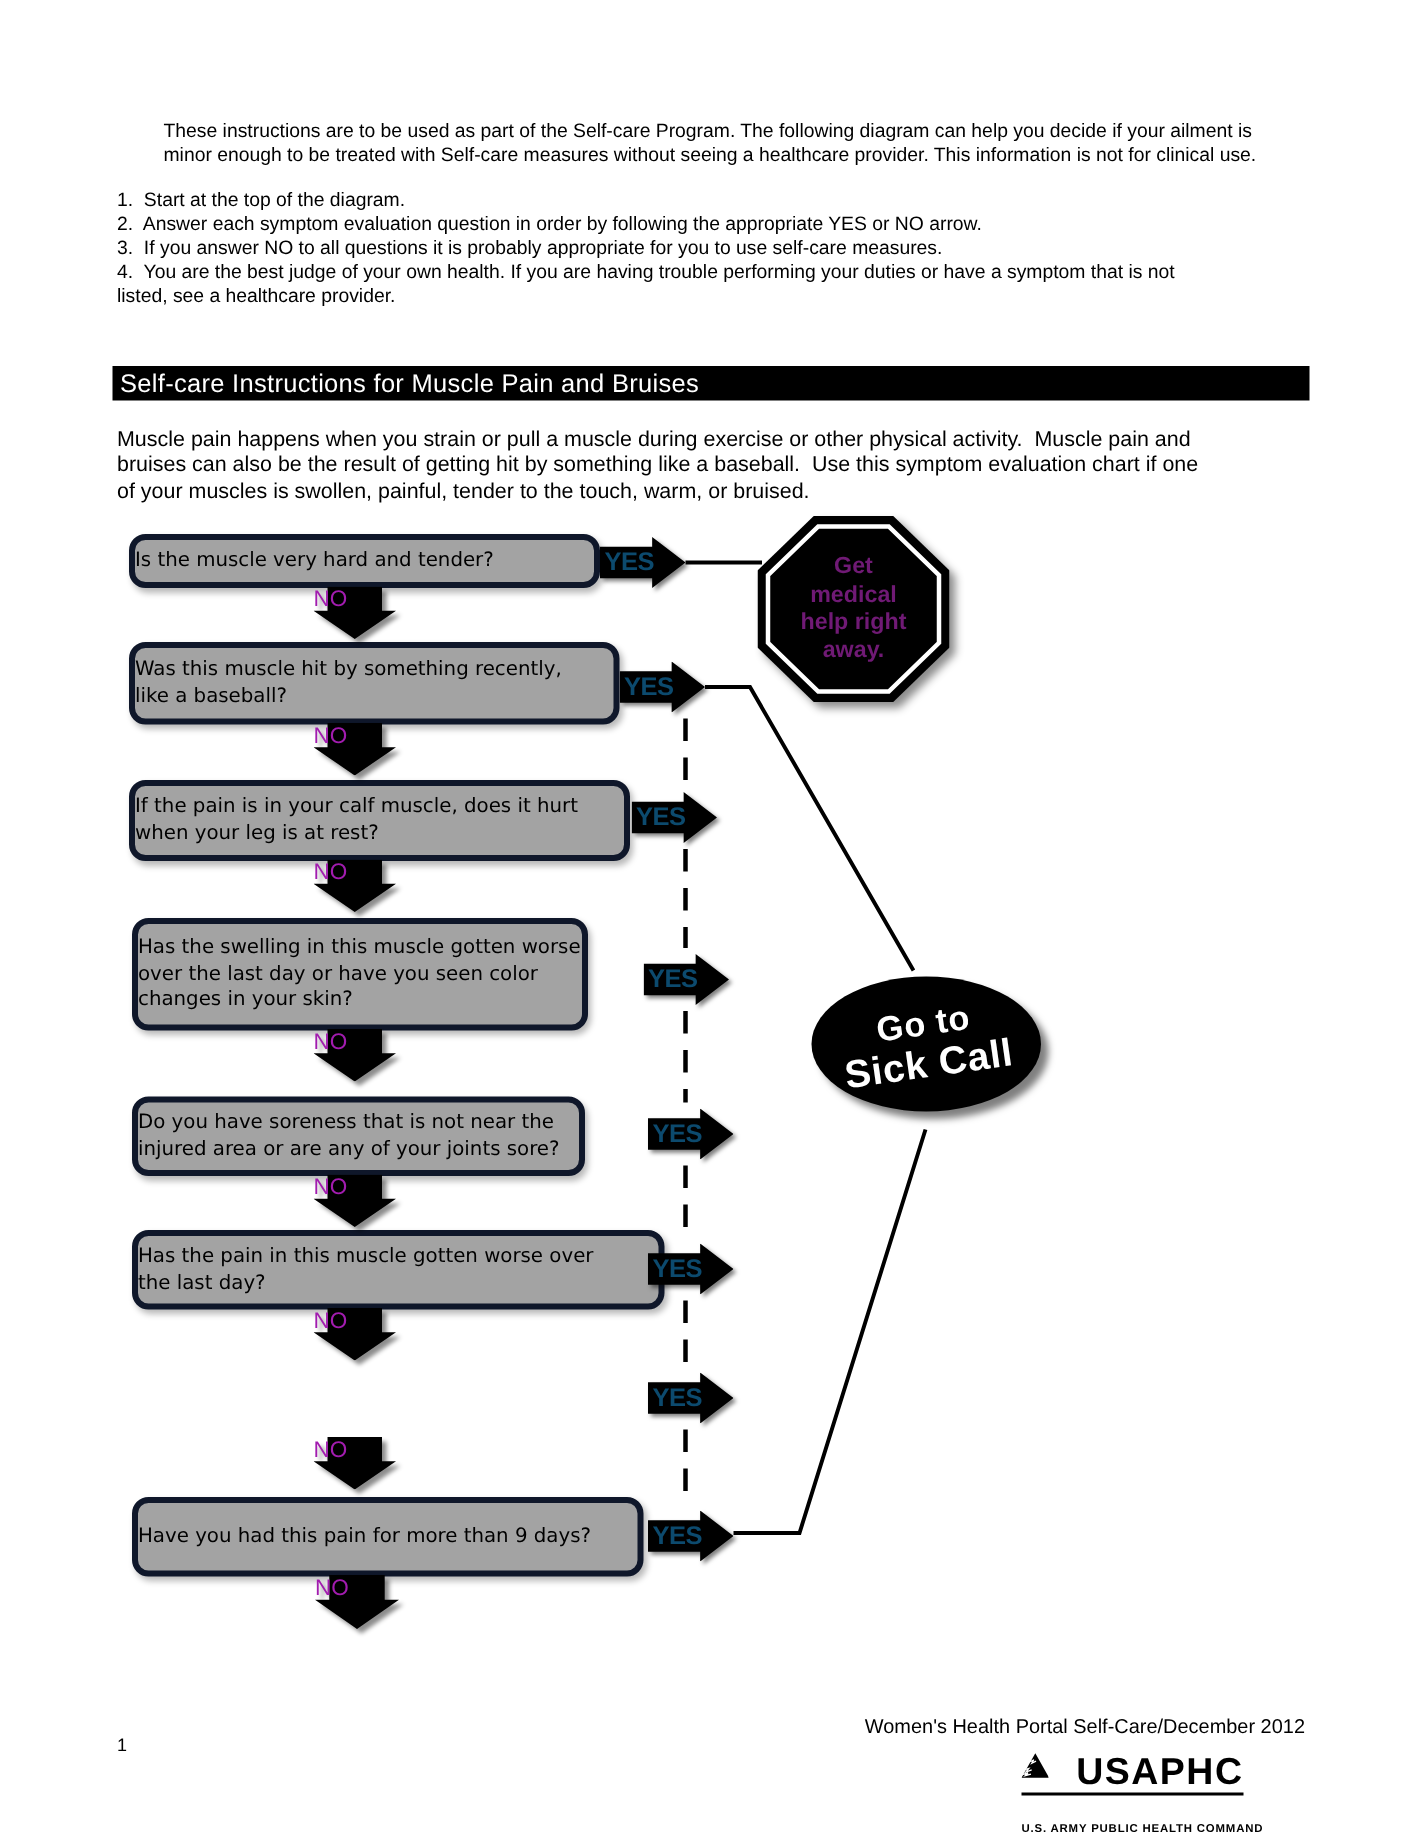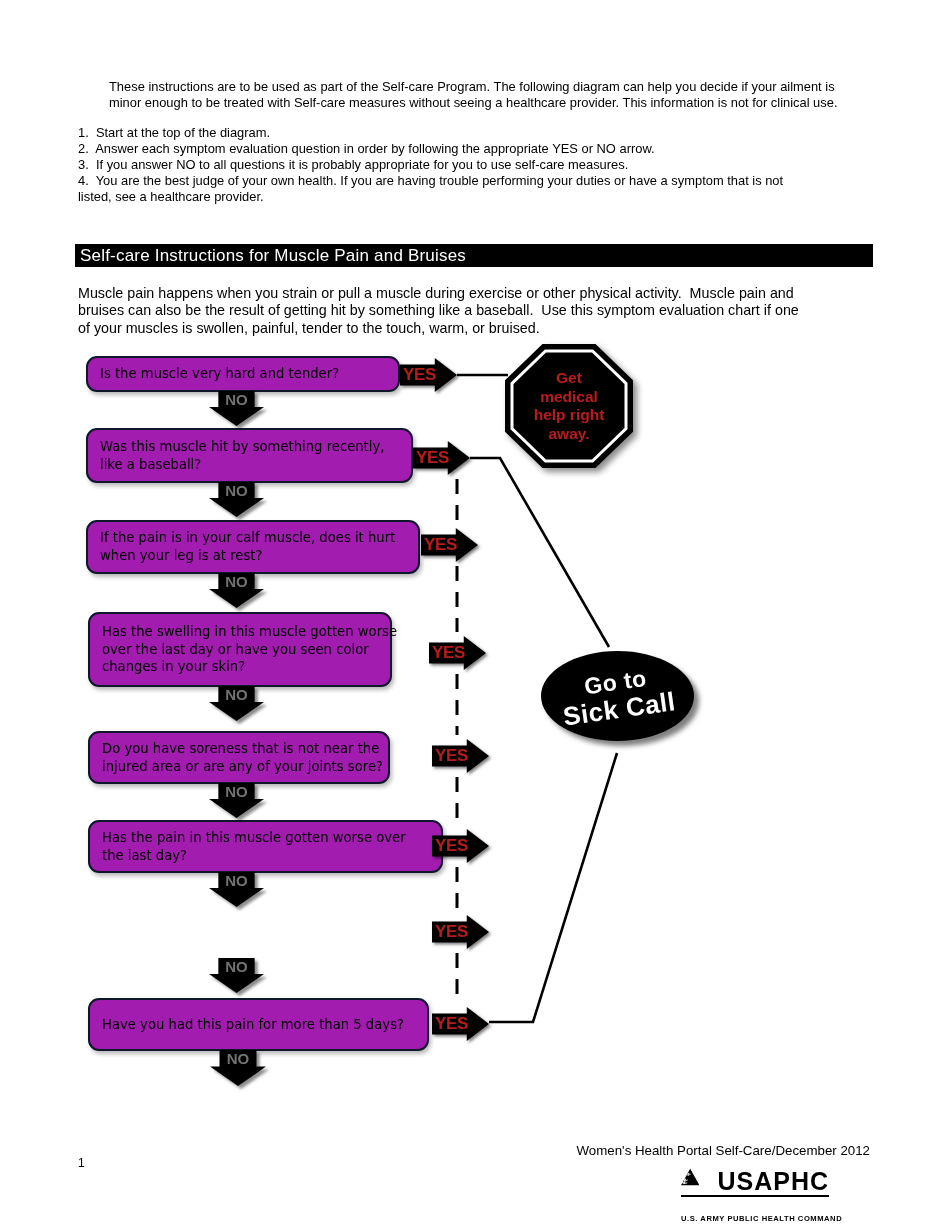--- a/index.html
+++ b/index.html
@@ -9,41 +9,41 @@
   .intro { position:absolute; left:69px; top:79px; font-size:12.9px; line-height:15.5px; white-space:pre;margin-left:40px; }
   .steps { position:absolute; left:78px; top:125px; font-size:12.9px; line-height:16px; white-space:pre; }
 
   .title-bar { position:absolute; left:75px; top:244px; width:798px; height:23px; background:#000; color:#fff;
                font-size:17px; line-height:23px; padding-left:5px; box-sizing:border-box; letter-spacing:.2px; }
 
   .lead { position:absolute; left:78px; top:285px; font-size:14.3px; line-height:17.4px; white-space:pre; }
 
   .flow-svg { position:absolute; left:0; top:0; pointer-events:none; }
 
-  .qbox { position:absolute; border:2px solid #0f172a; border-radius:11px; background:#a21caf;
+  .qbox { position:absolute; border:4px solid #0f172a; border-radius:11px; background:#a3a3a3;
           box-shadow:2px 3px 4px rgba(0,0,0,.28); display:flex; align-items:center;
-          padding-left:12px; box-sizing:border-box;
+          box-sizing:border-box;
           font-family:"DejaVu Sans","Liberation Sans",sans-serif; font-size:13.2px; line-height:17.6px; white-space:pre; }
 
   .yes-arrow { position:absolute; width:57px; height:34px; filter:drop-shadow(2.5px 2.5px 1.5px rgba(0,0,0,.5)); }
   .yes-arrow .shape { position:absolute; inset:0; background:#000;
           clip-path:polygon(0 19%, 61% 19%, 61% 0, 100% 50%, 61% 100%, 61% 81%, 0 81%); }
   .yes-arrow .label { position:absolute; left:3px; top:50%; transform:translateY(-50%);
-          color:#b91c1c; font-weight:bold; font-size:17px; letter-spacing:-.3px; }
+          color:#0c4a6e; font-weight:bold; font-size:17px; letter-spacing:-.3px; }
 
   .no-arrow { position:absolute; width:55px; height:35px; filter:drop-shadow(3px 3px 1.5px rgba(0,0,0,.45)); }
   .no-arrow .shape { position:absolute; inset:0; background:#000;
           clip-path:polygon(17% 0, 83% 0, 83% 46%, 100% 46%, 50% 100%, 0 46%, 17% 46%); }
-  .no-arrow .label { position:absolute; left:0; right:0; top:0; text-align:center;
-          color:#737373; font-weight:bold; font-size:15px; line-height:17px; }
+  .no-arrow .label { position:absolute; left:0; right:0; top:0; text-align:left;
+          color:#a21caf; font-weight:normal; font-size:15px; line-height:17px; }
 
   .octagon { position:absolute; left:505px; top:344px; width:128px; height:124px;
              filter:drop-shadow(4px 4px 3px rgba(0,0,0,.45)); }
   .octagon .text { position:absolute; inset:0; display:flex; align-items:center; justify-content:center;
-             color:#b91c1c; font-weight:bold; font-size:15.5px; line-height:18.5px; text-align:center; white-space:pre; }
+             color:#701a75; font-weight:bold; font-size:15.5px; line-height:18.5px; text-align:center; white-space:pre; }
 
   .sickcall { position:absolute; left:541px; top:651px; width:153px; height:90px; background:#000;
               border-radius:50%; box-shadow:5px 5px 5px rgba(0,0,0,.5);
               display:flex; align-items:center; justify-content:center; }
   .sickcall .text { transform:rotate(-8deg); text-align:center; color:#fff; font-weight:bold; }
   .sickcall .l1 { font-size:23px; line-height:25px; letter-spacing:.5px; }
   .sickcall .l2 { font-size:26px; line-height:28px; letter-spacing:.5px; }
 
   .footer-note { position:absolute; right:80px; top:1143px; font-size:13.3px; }
   .page-num { position:absolute; left:78px; top:1156px; font-size:12px; }
@@ -94,21 +94,21 @@
 like a baseball?</div>
   <div class="qbox" style="left:86px;top:520px;width:334px;height:54px;">If the pain is in your calf muscle, does it hurt
 when your leg is at rest?</div>
   <div class="qbox" style="left:88px;top:612px;width:304px;height:75px;">Has the swelling in this muscle gotten worse
 over the last day or have you seen color
 changes in your skin?</div>
   <div class="qbox" style="left:88px;top:731px;width:302px;height:53px;">Do you have soreness that is not near the
 injured area or are any of your joints sore?</div>
   <div class="qbox" style="left:88px;top:820px;width:355px;height:53px;">Has the pain in this muscle gotten worse over
 the last day?</div>
-  <div class="qbox" style="left:88px;top:998px;width:341px;height:53px;">Have you had this pain for more than 5 days?</div>
+  <div class="qbox" style="left:88px;top:998px;width:341px;height:53px;">Have you had this pain for more than 9 days?</div>
 
   <div class="yes-arrow" style="left:400px;top:358px;">
       <div class="shape"></div>
       <span class="label">YES</span>
     </div>
   <div class="yes-arrow" style="left:413px;top:441px;">
       <div class="shape"></div>
       <span class="label">YES</span>
     </div>
   <div class="yes-arrow" style="left:421px;top:528px;">

